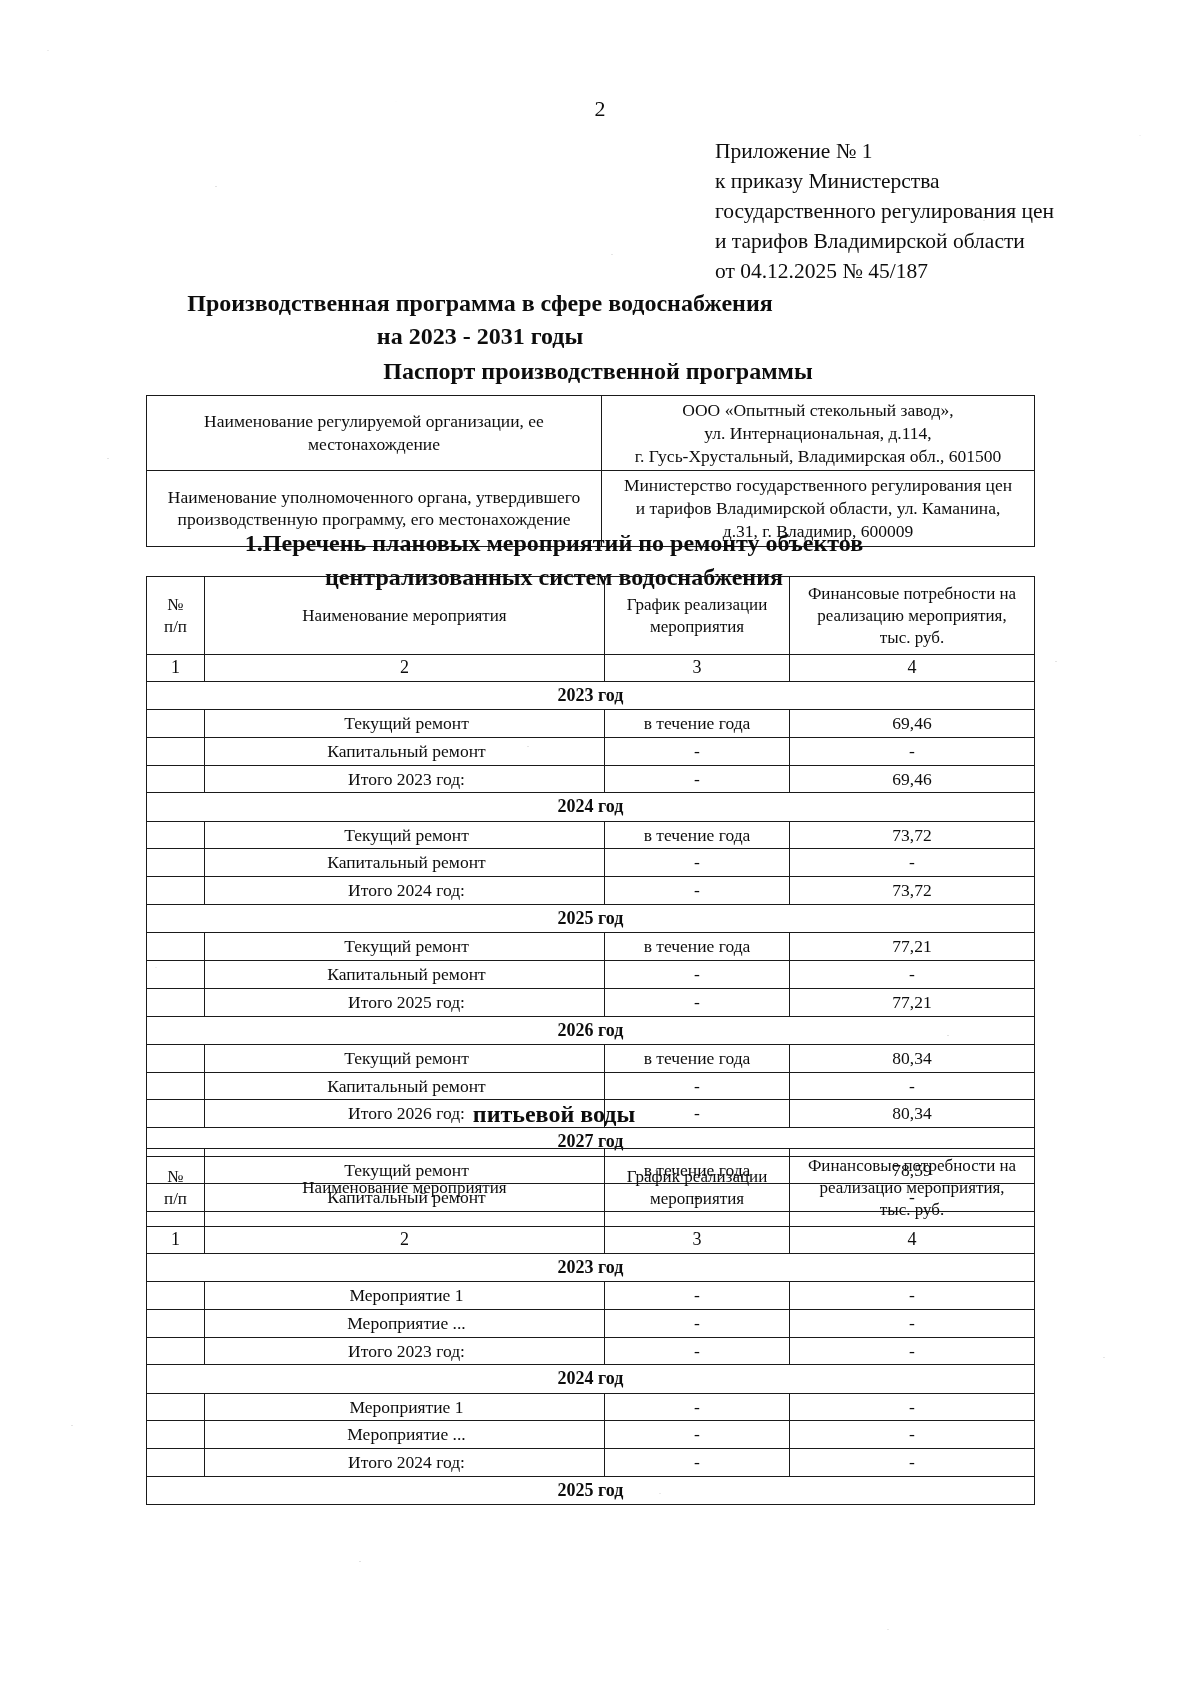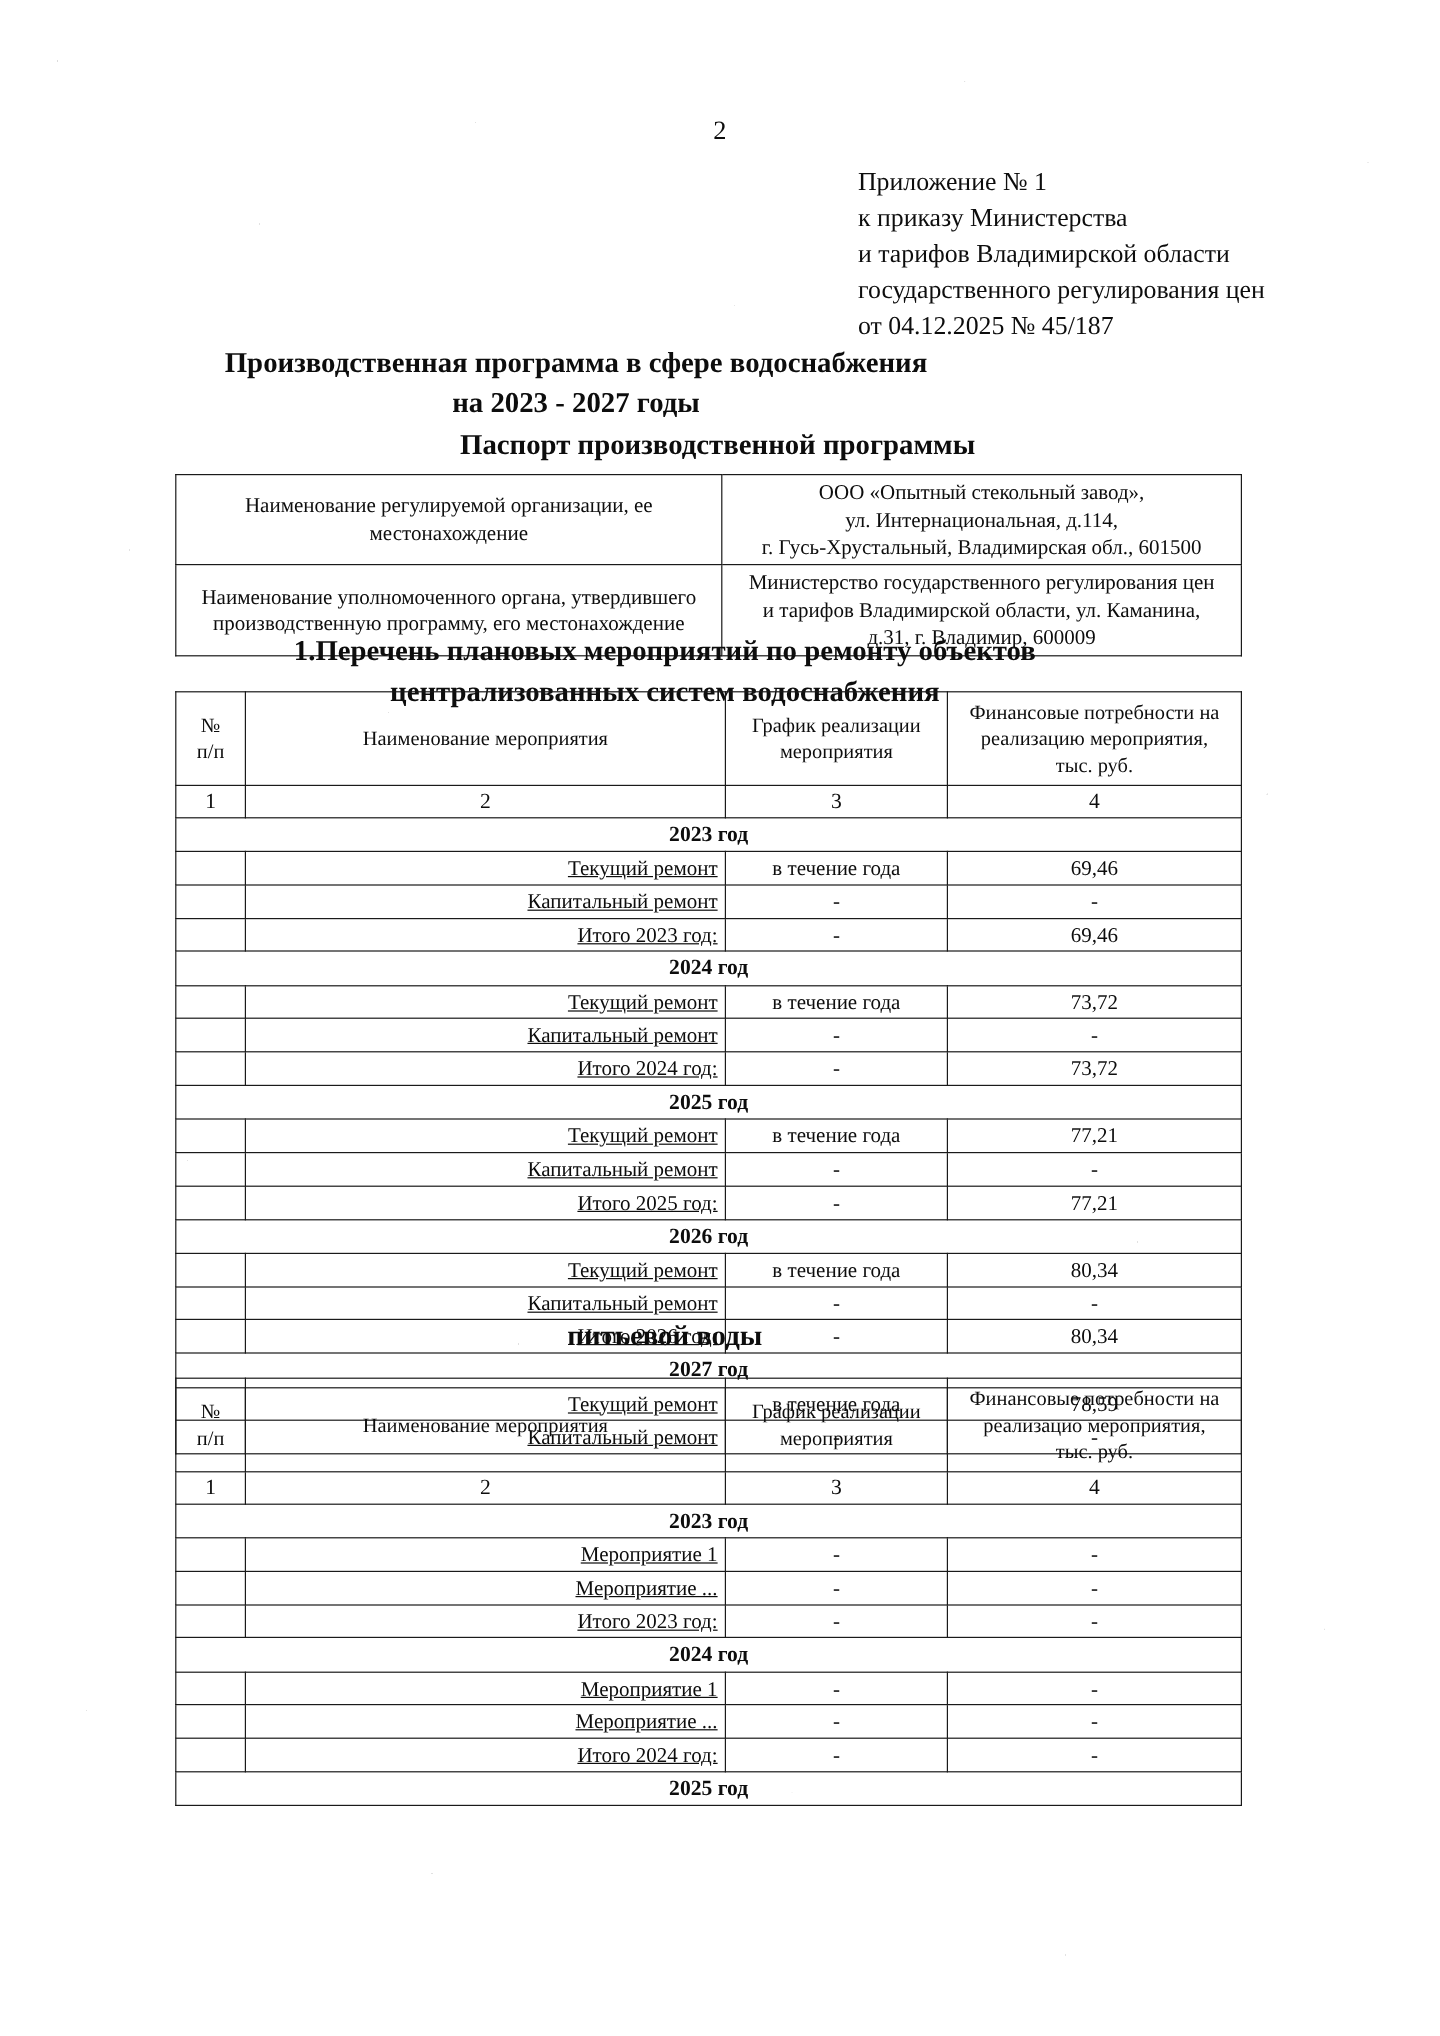--- a/index.html
+++ b/index.html
@@ -159,43 +159,43 @@
   .measure-table td.yearrow {
     text-align: center;
     font-weight: bold;
     font-size: 18px;
     padding: 2px 4px;
   }
   .measure-table td.cell {
     font-size: 17.5px;
     padding: 2px 6px;
   }
-  .measure-table td.cell.name { text-align: right; padding-left: 10px; text-decoration: underline; }
+  .measure-table td.cell.name { text-align: center; padding-left: 10px; }
   .measure-table td.cell.mid  { text-align: center; }
 </style>
 </head>
 <body>
 
 <div class="page">
 
   <div class="speckle"></div>
 
   <div class="page-number">2</div>
 
   <div class="appendix-block">
     <div>Приложение № 1</div>
     <div>к приказу Министерства</div>
+    <div>государственного регулирования цен</div>
     <div>и тарифов Владимирской области</div>
-    <div>государственного регулирования цен</div>
     <div>от 04.12.2025 № 45/187</div>
   </div>
 
   <div class="doc-title title-1">
     <div>Производственная программа в сфере водоснабжения</div>
-    <div>на 2023 - 2027 годы</div>
+    <div>на 2023 - 2031 годы</div>
   </div>
 
   <div class="title-paspor">Паспорт производственной программы</div>
 
   <table class="doc-table" id="passport-table">
     <colgroup>
       <col style="width:455px">
       <col style="width:433px">
     </colgroup>
     <tbody>

